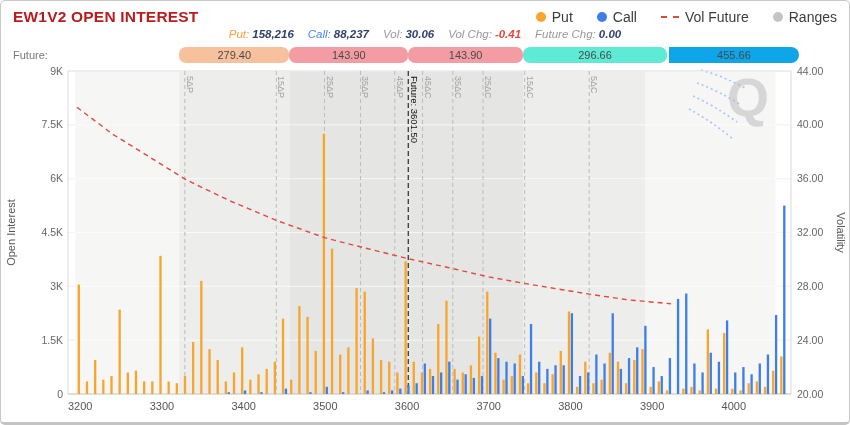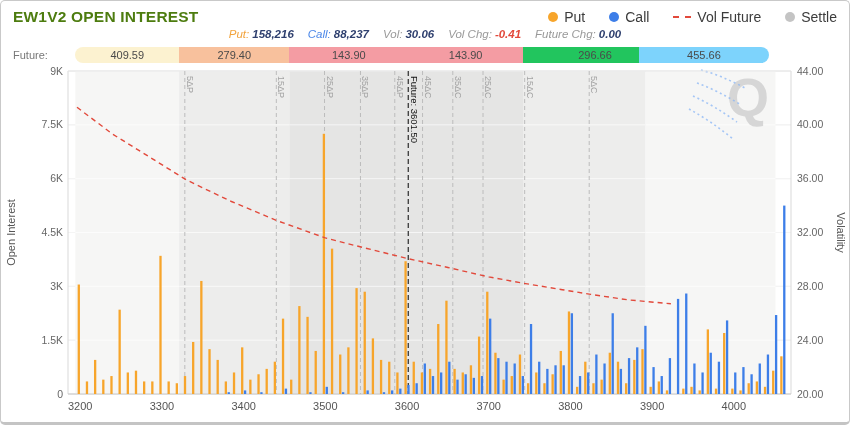--- a/index.html
+++ b/index.html
@@ -1,28 +1,28 @@
 <!DOCTYPE html>
 <html><head>
 <meta charset="utf-8">
 <style>
   html,body{margin:0;padding:0;background:#fff;font-family:"Liberation Sans","DejaVu Sans",sans-serif;}
   #card{position:relative;width:850px;height:425px;box-sizing:border-box;background:#fff;
         border:1px solid #c9c9c9;border-bottom:3px solid #c4c4c4;border-radius:5px;overflow:hidden;}
-  #title{position:absolute;left:12px;top:7px;font-size:15.5px;font-weight:700;color:#4d7c0f;letter-spacing:.2px;}
+  #title{position:absolute;left:12px;top:7px;font-size:15.5px;font-weight:700;color:#b91c1c;letter-spacing:.2px;}
   #legend{position:absolute;right:12px;top:8px;display:flex;align-items:center;gap:24px;font-size:14px;color:#3c3c3c;text-align:center;}
   .leg-item{display:flex;align-items:center;gap:6px;cursor:pointer;}
   .leg-dot{width:10px;height:10px;border-radius:50%;display:inline-block;}
   .leg-dash{width:18px;height:0;border-top:2px dashed #e2493b;display:inline-block;}
   #stats{position:absolute;top:27px;left:0;width:100%;text-align:center;font-size:11.5px;color:#999;}
   #stats .pair{margin:0 7px;white-space:nowrap;font-style:italic;}
   #stats .val{font-weight:700;margin-left:3px;}
   #ranges-label{position:absolute;left:12px;top:48px;font-size:11px;color:#777;}
   #ranges-bar{position:absolute;left:0;top:46px;height:16px;width:100%;}
-  .rseg{position:absolute;top:0;height:16px;line-height:16px;text-align:center;font-size:11px;color:#4a4a4a;}
+  .rseg{position:absolute;top:0;height:16px;line-height:16px;text-align:center;font-size:11px;color:#4a4a4a;border-radius:7px;}
   #chart{position:absolute;left:0;top:63px;}
   svg text{font-family:"Liberation Sans","DejaVu Sans",sans-serif;}
 </style>
 </head>
 <body>
 
 <div id="card">
   <div id="title">EW1V2 OPEN INTEREST</div>
   <div id="legend">
       <span class="leg-item">
@@ -32,32 +32,31 @@
       <span class="leg-item">
         <span class="leg-dot" style="background: rgb(61, 126, 232);"></span>
         <span>Call</span>
       </span>
       <span class="leg-item">
         <span class="leg-dash" style="border-top-color: rgb(226, 73, 59);"></span>
         <span>Vol Future</span>
       </span>
       <span class="leg-item">
         <span class="leg-dot" style="background: rgb(196, 196, 196);"></span>
-        <span>Settle</span>
+        <span>Ranges</span>
       </span>
     </div>
   <div id="stats"><span class="pair"><span style="color: rgb(242, 163, 60);">Put:</span><span class="val" style="color: rgb(46, 63, 110);">158,216</span></span><span class="pair"><span style="color: rgb(74, 134, 232);">Call:</span><span class="val" style="color: rgb(46, 63, 110);">88,237</span></span><span class="pair"><span style="color: rgb(153, 153, 153);">Vol:</span><span class="val" style="color: rgb(46, 63, 110);">30.06</span></span><span class="pair"><span style="color: rgb(153, 153, 153);">Vol Chg:</span><span class="val" style="color: rgb(226, 73, 59);">-0.41</span></span><span class="pair"><span style="color: rgb(153, 153, 153);">Future Chg:</span><span class="val" style="color: rgb(46, 63, 110);">0.00</span></span></div>
   <div id="ranges-label">Future:</div>
   <div id="ranges-bar">
-      <div class="rseg" style="left: 74.3525px; width: 103.753px; background: rgb(252, 242, 208); border-radius: 8px 0px 0px 8px;">409.59</div>
       <div class="rseg" style="left: 178.105px; width: 110.288px; background: rgb(248, 193, 157);">279.40</div>
       <div class="rseg" style="left: 288.393px; width: 118.866px; background: rgb(244, 156, 163);">143.90</div>
       <div class="rseg" style="left: 407.259px; width: 114.781px; background: rgb(244, 156, 163);">143.90</div>
-      <div class="rseg" style="left: 522.041px; width: 144px; background: #22c55e;">296.66</div>
-      <div class="rseg" style="left: 638px; width: 129.895px; background: #7dd3fc; border-radius: 0px 8px 8px 0px;">455.66</div>
+      <div class="rseg" style="left: 522.041px; width: 144px; background: #5eead4;">296.66</div>
+      <div class="rseg" style="left: 668px; width: 129.895px; background: #0ea5e9; border-radius: 0px 8px 8px 0px;">455.66</div>
     </div>
   <svg id="chart" width="850" height="362" viewBox="0 0 850 362">
       <line x1="67" x2="790" y1="330" y2="330" stroke="#e3e3e3" stroke-width="1"></line>
       <line x1="67" x2="790" y1="276.1666666666667" y2="276.1666666666667" stroke="#e3e3e3" stroke-width="1"></line>
       <line x1="67" x2="790" y1="222.33333333333334" y2="222.33333333333334" stroke="#e3e3e3" stroke-width="1"></line>
       <line x1="67" x2="790" y1="168.5" y2="168.5" stroke="#e3e3e3" stroke-width="1"></line>
       <line x1="67" x2="790" y1="114.66666666666669" y2="114.66666666666669" stroke="#e3e3e3" stroke-width="1"></line>
       <line x1="67" x2="790" y1="60.833333333333314" y2="60.833333333333314" stroke="#e3e3e3" stroke-width="1"></line>
       <line x1="67" x2="790" y1="7" y2="7" stroke="#e3e3e3" stroke-width="1"></line>
       <rect x="74.35254237288136" y="7" width="103.75254237288136" height="323" fill="#f6f6f5"></rect>

